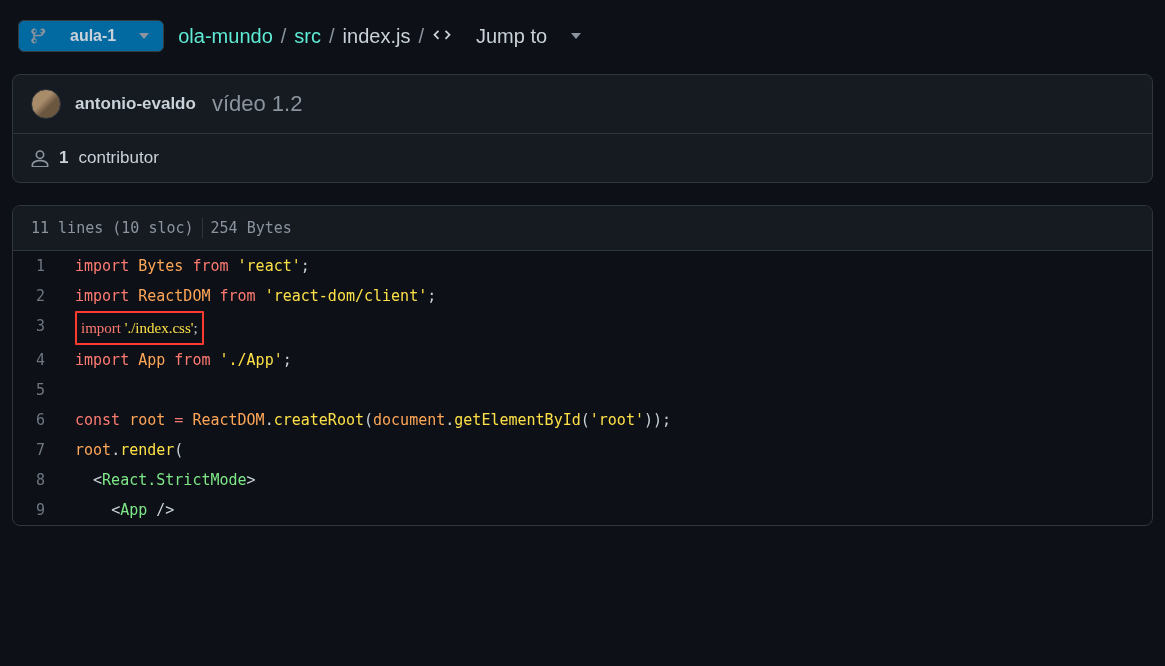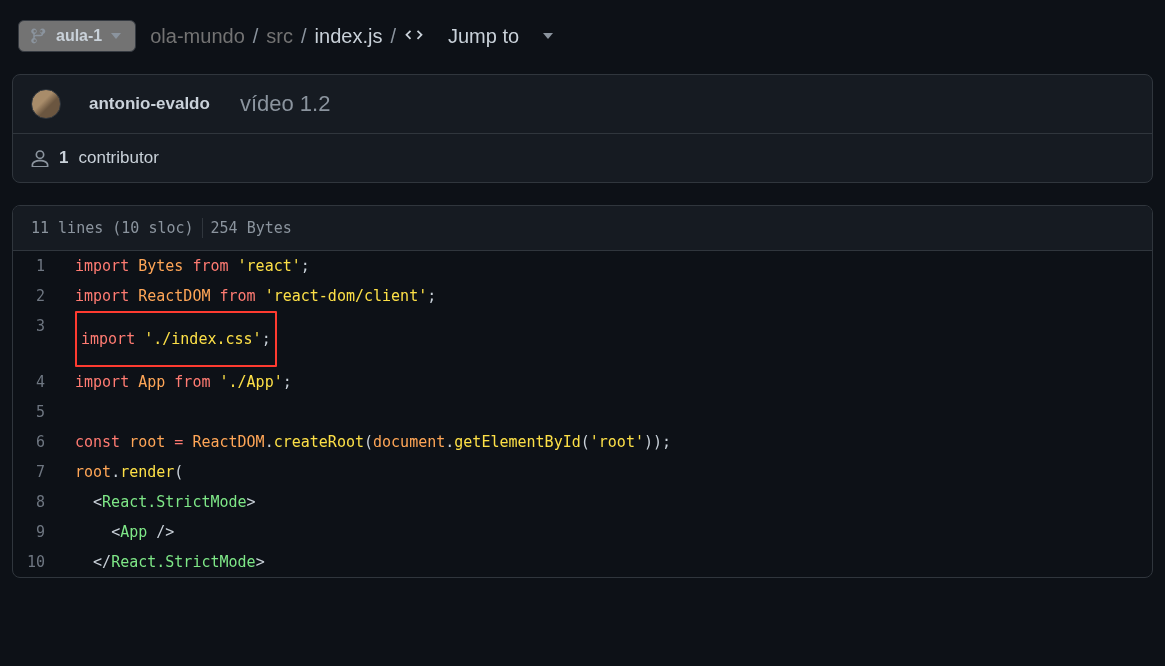--- a/index.html
+++ b/index.html
@@ -16,38 +16,38 @@
   
   .breadcrumb-row {
     display: flex;
     align-items: center;
     gap: 14px;
     padding: 20px 18px 22px 18px;
   }
   .branch-btn {
     display: inline-flex;
     align-items: center;
-    gap: 9px;
-    background: #737373;
+    gap: 23px;
+    background: #0369a1;
     border: 1px solid #363b42;
     color: #c9d1d9;
     border-radius: 6px;
     padding: 6px 14px 6px 12px;
     font-size: 16px;
     font-weight: 600;
     cursor: pointer;
   }
   .branch-btn svg { fill: #8b949e; }
   .crumbs {
     display: flex;
     align-items: center;
     gap: 6px;
     font-size: 20px;
   }
-  .crumbs a { color: #737373; text-decoration: none; }
+  .crumbs a { color: #5eead4; text-decoration: none; }
   .crumbs .sep { color: #8b949e; padding: 0 2px; }
   .crumbs .file { color: #c9d1d9; font-weight: 400; }
   .jump-to {
     display: inline-flex;
     align-items: center;
     gap: 24px;
     color: #c9d1d9;
     font-size: 20px;
     cursor: pointer;
   }
@@ -56,21 +56,21 @@
   .commit-box {
     margin: 0 12px;
     border: 1px solid #30363d;
     border-radius: 8px;
     overflow: hidden;
     background: #161b22;
   }
   .commit-header {
     display: flex;
     align-items: center;
-    gap: 28px;
+    gap: 14px;
     padding: 14px 18px;
   }
   .avatar {
     width: 30px; height: 30px;
     border-radius: 50%;
     background: linear-gradient(135deg,#a88c6a 40%,#6b5640 60%);
     border: 1px solid #30363d;
     flex-shrink: 0;
   }
   .author { font-weight: 700; color: #c9d1d9; font-size: 17px; }
@@ -134,23 +134,24 @@
   }
   .tk-kw   { color: #ff7b72; }
   .tk-var  { color: #ffa657; }
   .tk-str  { color: #fde047; }
   .tk-func { color: #fde047; }
   .tk-tag  { color: #7ee787; }
   .tk-plain{ color: #c9d1d9; }
 
   .hl-box {
     border: 2px solid #ff3b30;
-    padding: 11px 4px;
+    padding: 0 4px;
     display: inline-block;
     border-radius: 1px;
+    font-family: Liberation Serif, serif;
   }
 </style>
 </head>
 <body>
 
 <div class="breadcrumb-row">
   <button class="branch-btn">
     <svg width="16" height="16" viewBox="0 0 16 16">
         <path d="M5 3.25a1.25 1.25 0 1 1-2.5 0 1.25 1.25 0 0 1 2.5 0zM3.75 6a2.75 2.75 0 1 0-1.5 0v4a2.75 2.75 0 1 0 1.5 0V9.5c0-.69.56-1.25 1.25-1.25h4.5A2.75 2.75 0 0 0 12.25 5.5V6a2.75 2.75 0 1 0-1.5 0v-.5c0 .69-.56 1.25-1.25 1.25H5A2.74 2.74 0 0 0 3.75 7.3V6zM11.5 3.25a1.25 1.25 0 1 1-2.5 0 1.25 1.25 0 0 1 2.5 0zM5 12.75a1.25 1.25 0 1 1-2.5 0 1.25 1.25 0 0 1 2.5 0z"></path>
       </svg>
@@ -231,19 +232,15 @@
           <td class="code"><span class="tk-var">root</span><span class="tk-plain">.</span><span class="tk-func">render</span><span class="tk-plain">(</span></td>
         </tr>
         <tr>
           <td class="lineno">8</td>
           <td class="code"><span class="tk-plain">  </span><span class="tk-plain">&lt;</span><span class="tk-tag">React.StrictMode</span><span class="tk-plain">&gt;</span></td>
         </tr>
         <tr>
           <td class="lineno">9</td>
           <td class="code"><span class="tk-plain">    </span><span class="tk-plain">&lt;</span><span class="tk-tag">App</span><span class="tk-plain"> /&gt;</span></td>
         </tr>
-        <tr>
-          <td class="lineno">10</td>
-          <td class="code"><span class="tk-plain">  </span><span class="tk-plain">&lt;/</span><span class="tk-tag">React.StrictMode</span><span class="tk-plain">&gt;</span></td>
-        </tr>
       </tbody>
   </table>
 </div>
 
 </body></html>

